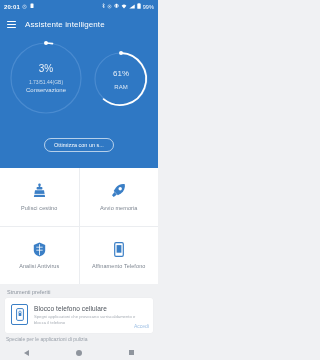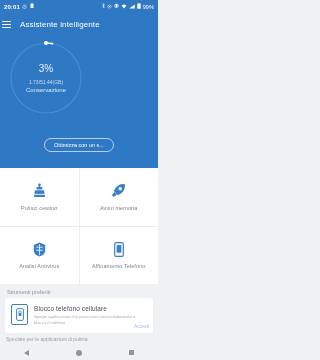--- a/index.html
+++ b/index.html
@@ -20,21 +20,21 @@
   }
   .sb-left { display:flex; align-items:center; gap:2.5px; }
   .sb-right { margin-left:auto; display:flex; align-items:center; gap:2px; }
   .sb-time { font-size:6px; font-weight:bold; }
   .sb-ico { display:block; }
   .sb-batt-txt { font-size:5.5px; }
 
   
   .appbar {
     height:23px; background:#2f78c4; flex:0 0 23px;
-    display:flex; align-items:center; padding:0 2px;
+    display:flex; align-items:center; padding:0 7px;
   }
   .hamburger { width:9px; display:flex; flex-direction:column; gap:2px; cursor:pointer; }
   .hamburger span { display:block; height:1px; background:#fff; border-radius:1px; }
   .appbar-title { color:#fff; font-size:8px; margin-left:9px; letter-spacing:.1px; }
 
   
   .hero {
     background:#2f78c4; flex:0 0 132px; position:relative;
   }
   .gauges { position:relative; height:104px; }
@@ -189,20 +189,31 @@
           <path d="M38 3 A35 35 0 0 1 44.5 3.6" fill="none" stroke="#ffffff" stroke-width="1.6" stroke-linecap="round"></path>
           <circle cx="38" cy="3" r="2" fill="#ffffff"></circle>
         </svg>
         <div class="g-center">
           <div class="g-pct">3%</div>
           <div class="g-sub1">1.73/51.44(GB)</div>
           <div class="g-sub2">Conservazione</div>
         </div>
       </div>
 
+      <div class="gauge" style="left:92px; top:14px; width:58px; height:58px;">
+        <svg width="58" height="58" viewBox="0 0 58 58">
+          <circle cx="29" cy="29" r="26" fill="none" stroke="#4a8bd0" stroke-width="1.2"></circle>
+          <path d="M29 3 A26 26 0 1 1 11.6 49.1" fill="none" stroke="#ffffff" stroke-width="1.8" stroke-linecap="round"></path>
+          <circle cx="29" cy="3" r="2" fill="#ffffff"></circle>
+        </svg>
+        <div class="g-center">
+          <div class="g-ram-pct">61%</div>
+          <div class="g-ram-lbl">RAM</div>
+        </div>
+      </div>
 
     </div>
 
     <div class="optimize-wrap">
       <button class="optimize-btn">Ottimizza con un s...</button>
     </div>
   </div>
 
   <div class="tiles">
 

